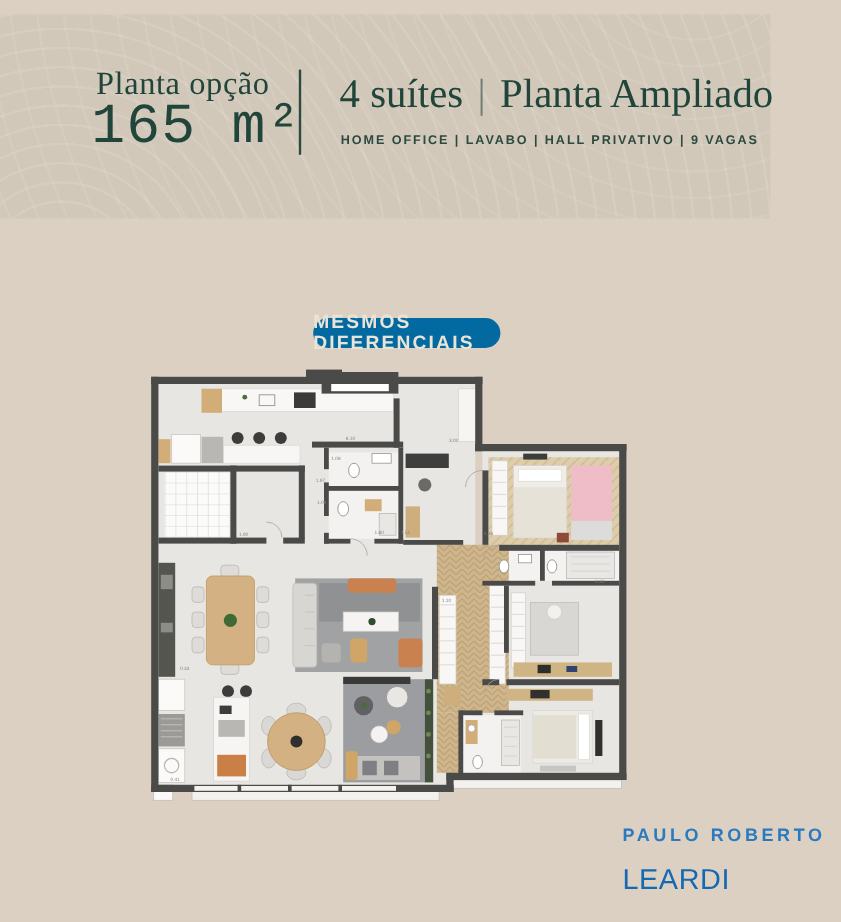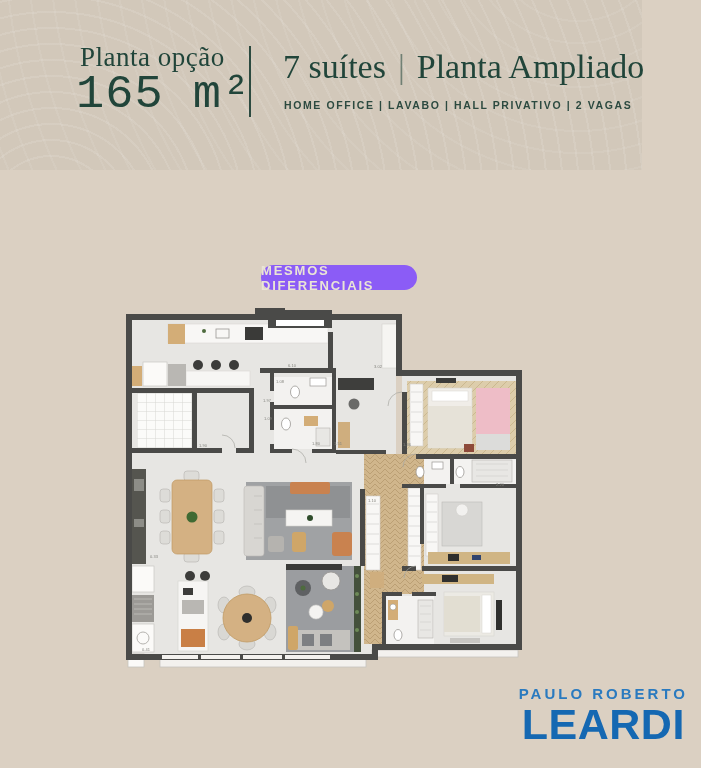--- a/index.html
+++ b/index.html
@@ -4,21 +4,21 @@
 <style>
   * { margin:0; padding:0; box-sizing:border-box; }
   html,body { width:701px; height:768px; overflow:hidden; }
   body {
     position:relative;
     background:#dbd0c2;
     font-family:"Liberation Sans", sans-serif;
   }
   
   .header-band {
-    position:absolute; left:0; top:0; width:642px; height:170px;
+    position:absolute; left:0; top:12px; width:642px; height:170px;
     background:#d2c8ba;
     background-image:
       repeating-radial-gradient(circle at 8% 130%, rgba(255,255,255,.10) 0 2px, rgba(0,0,0,0) 2px 16px),
       repeating-radial-gradient(circle at 90% -40%, rgba(255,255,255,.07) 0 2px, rgba(0,0,0,0) 2px 22px);
   }
   .plan-label {
     position:absolute; left:80px; top:42px;
     font-family:"Liberation Serif", serif;
     font-size:27px; color:#21453a; letter-spacing:.5px;
   }
@@ -38,46 +38,46 @@
   }
   .title-line .sep { opacity:.55; padding:0 12px; font-weight:400; }
   .feature-line {
     position:absolute; left:284px; top:99px;
     font-size:10.5px; font-weight:bold; letter-spacing:1.6px;
     color:#2c4a40; white-space:nowrap;
   }
   
   .badge {
     position:absolute; left:261px; top:265px; width:156px; height:25px;
-    background:#8b5cf6; border-radius:13px;
+    background:#0369a1; border-radius:13px;
     display:flex; align-items:center; justify-content:center;
-    color:#eae4d6; font-size:13px; font-weight:bold; letter-spacing:1.8px;
+    color:#eae4d6; font-size:16px; font-weight:bold; letter-spacing:1.8px;
   }
   
   .plan-wrap { position:absolute; left:120px; top:304px; width:416px; height:364px; }
   
   .brand {
-    position:absolute; right:13px; bottom:22px; text-align:center; line-height:1;
+    position:absolute; right:13px; bottom:22px; text-align:left; line-height:1;
   }
   .brand-top {
     font-size:15px; font-weight:600; letter-spacing:3px; color:#2a7abf;
   }
   .brand-main {
-    font-size:43px; font-weight:700; letter-spacing:.5px; color:#1568b2; margin-top:2px;
+    font-size:24px; font-weight:400; letter-spacing:.5px; color:#1568b2; margin-top:18px;
   }
 </style>
 </head>
 <body>
 
 <div class="header-band">
   <div class="plan-label">Planta opção</div>
   <div class="plan-area">165 m²</div>
   <div class="v-divider"></div>
-  <div class="title-line"><span>7 suítes</span><span class="sep">|</span><span>Planta Ampliado</span></div>
-  <div class="feature-line">HOME OFFICE | LAVABO | HALL PRIVATIVO | 2 VAGAS</div>
+  <div class="title-line"><span>4 suítes</span><span class="sep">|</span><span>Planta Ampliado</span></div>
+  <div class="feature-line">HOME OFFICE | LAVABO | HALL PRIVATIVO | 9 VAGAS</div>
 </div>
 
 <div class="badge">
   <span>MESMOS DIFERENCIAIS</span>
 </div>
 
 <div class="plan-wrap">
 <svg viewBox="0 0 416 364" width="416" height="364">
   <defs>
     <pattern id="grid" width="9" height="9" patternUnits="userSpaceOnUse">

